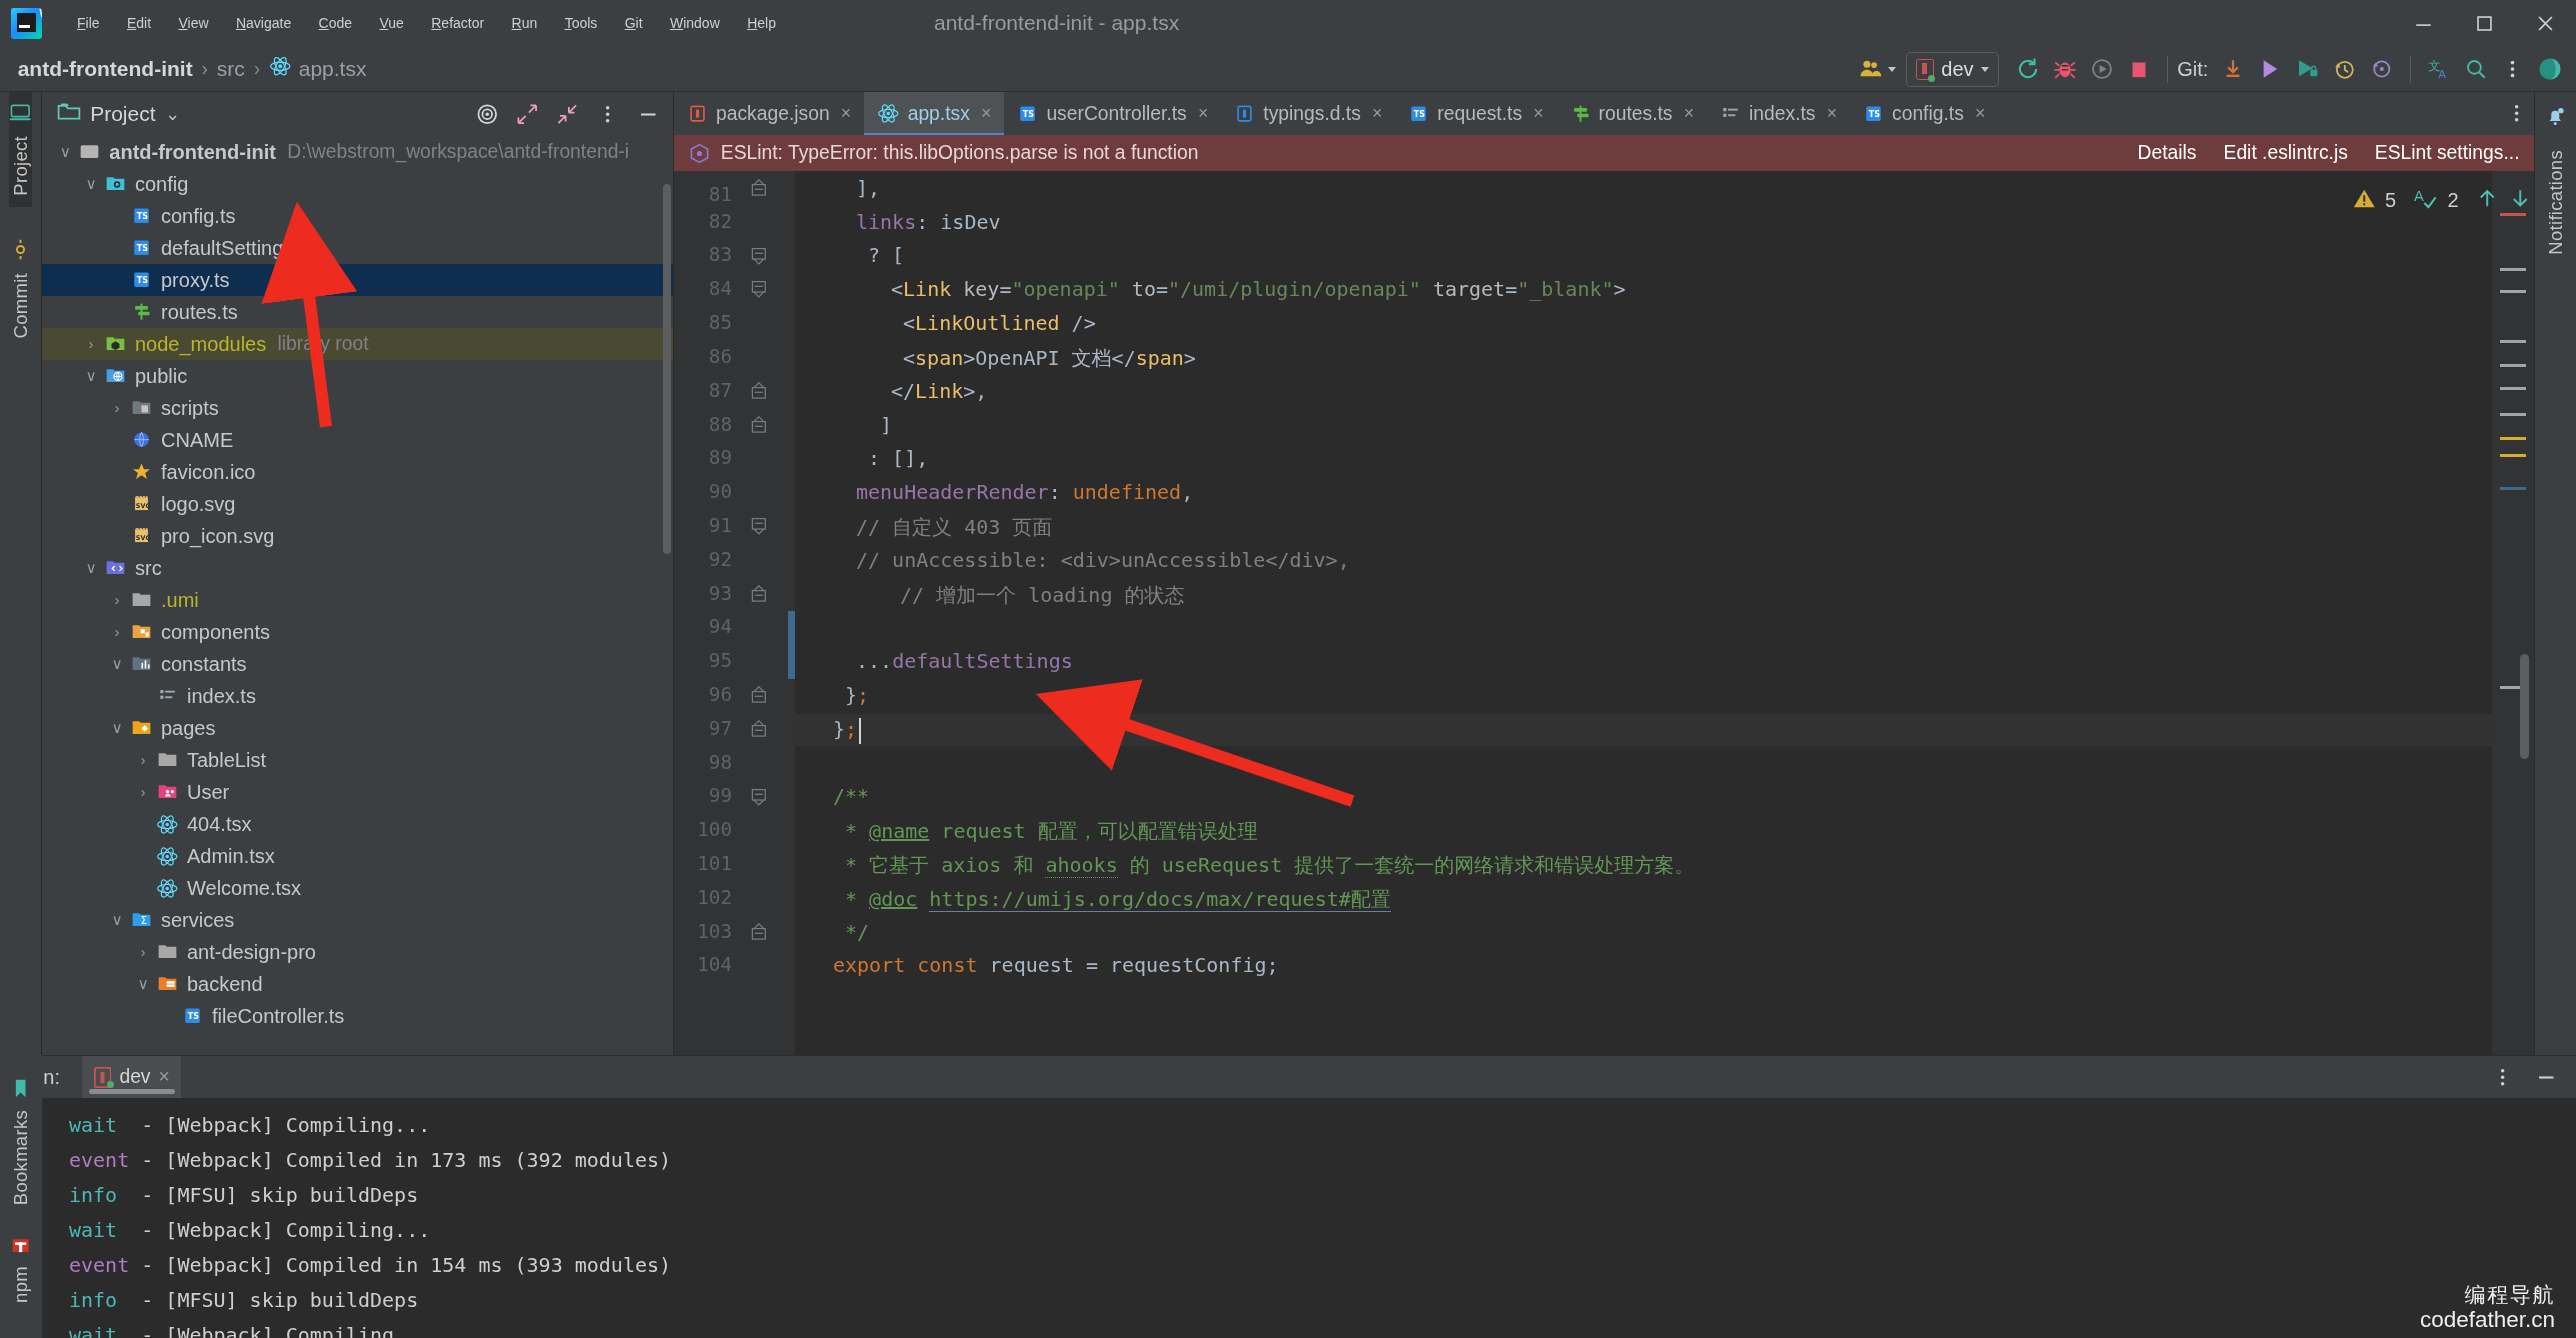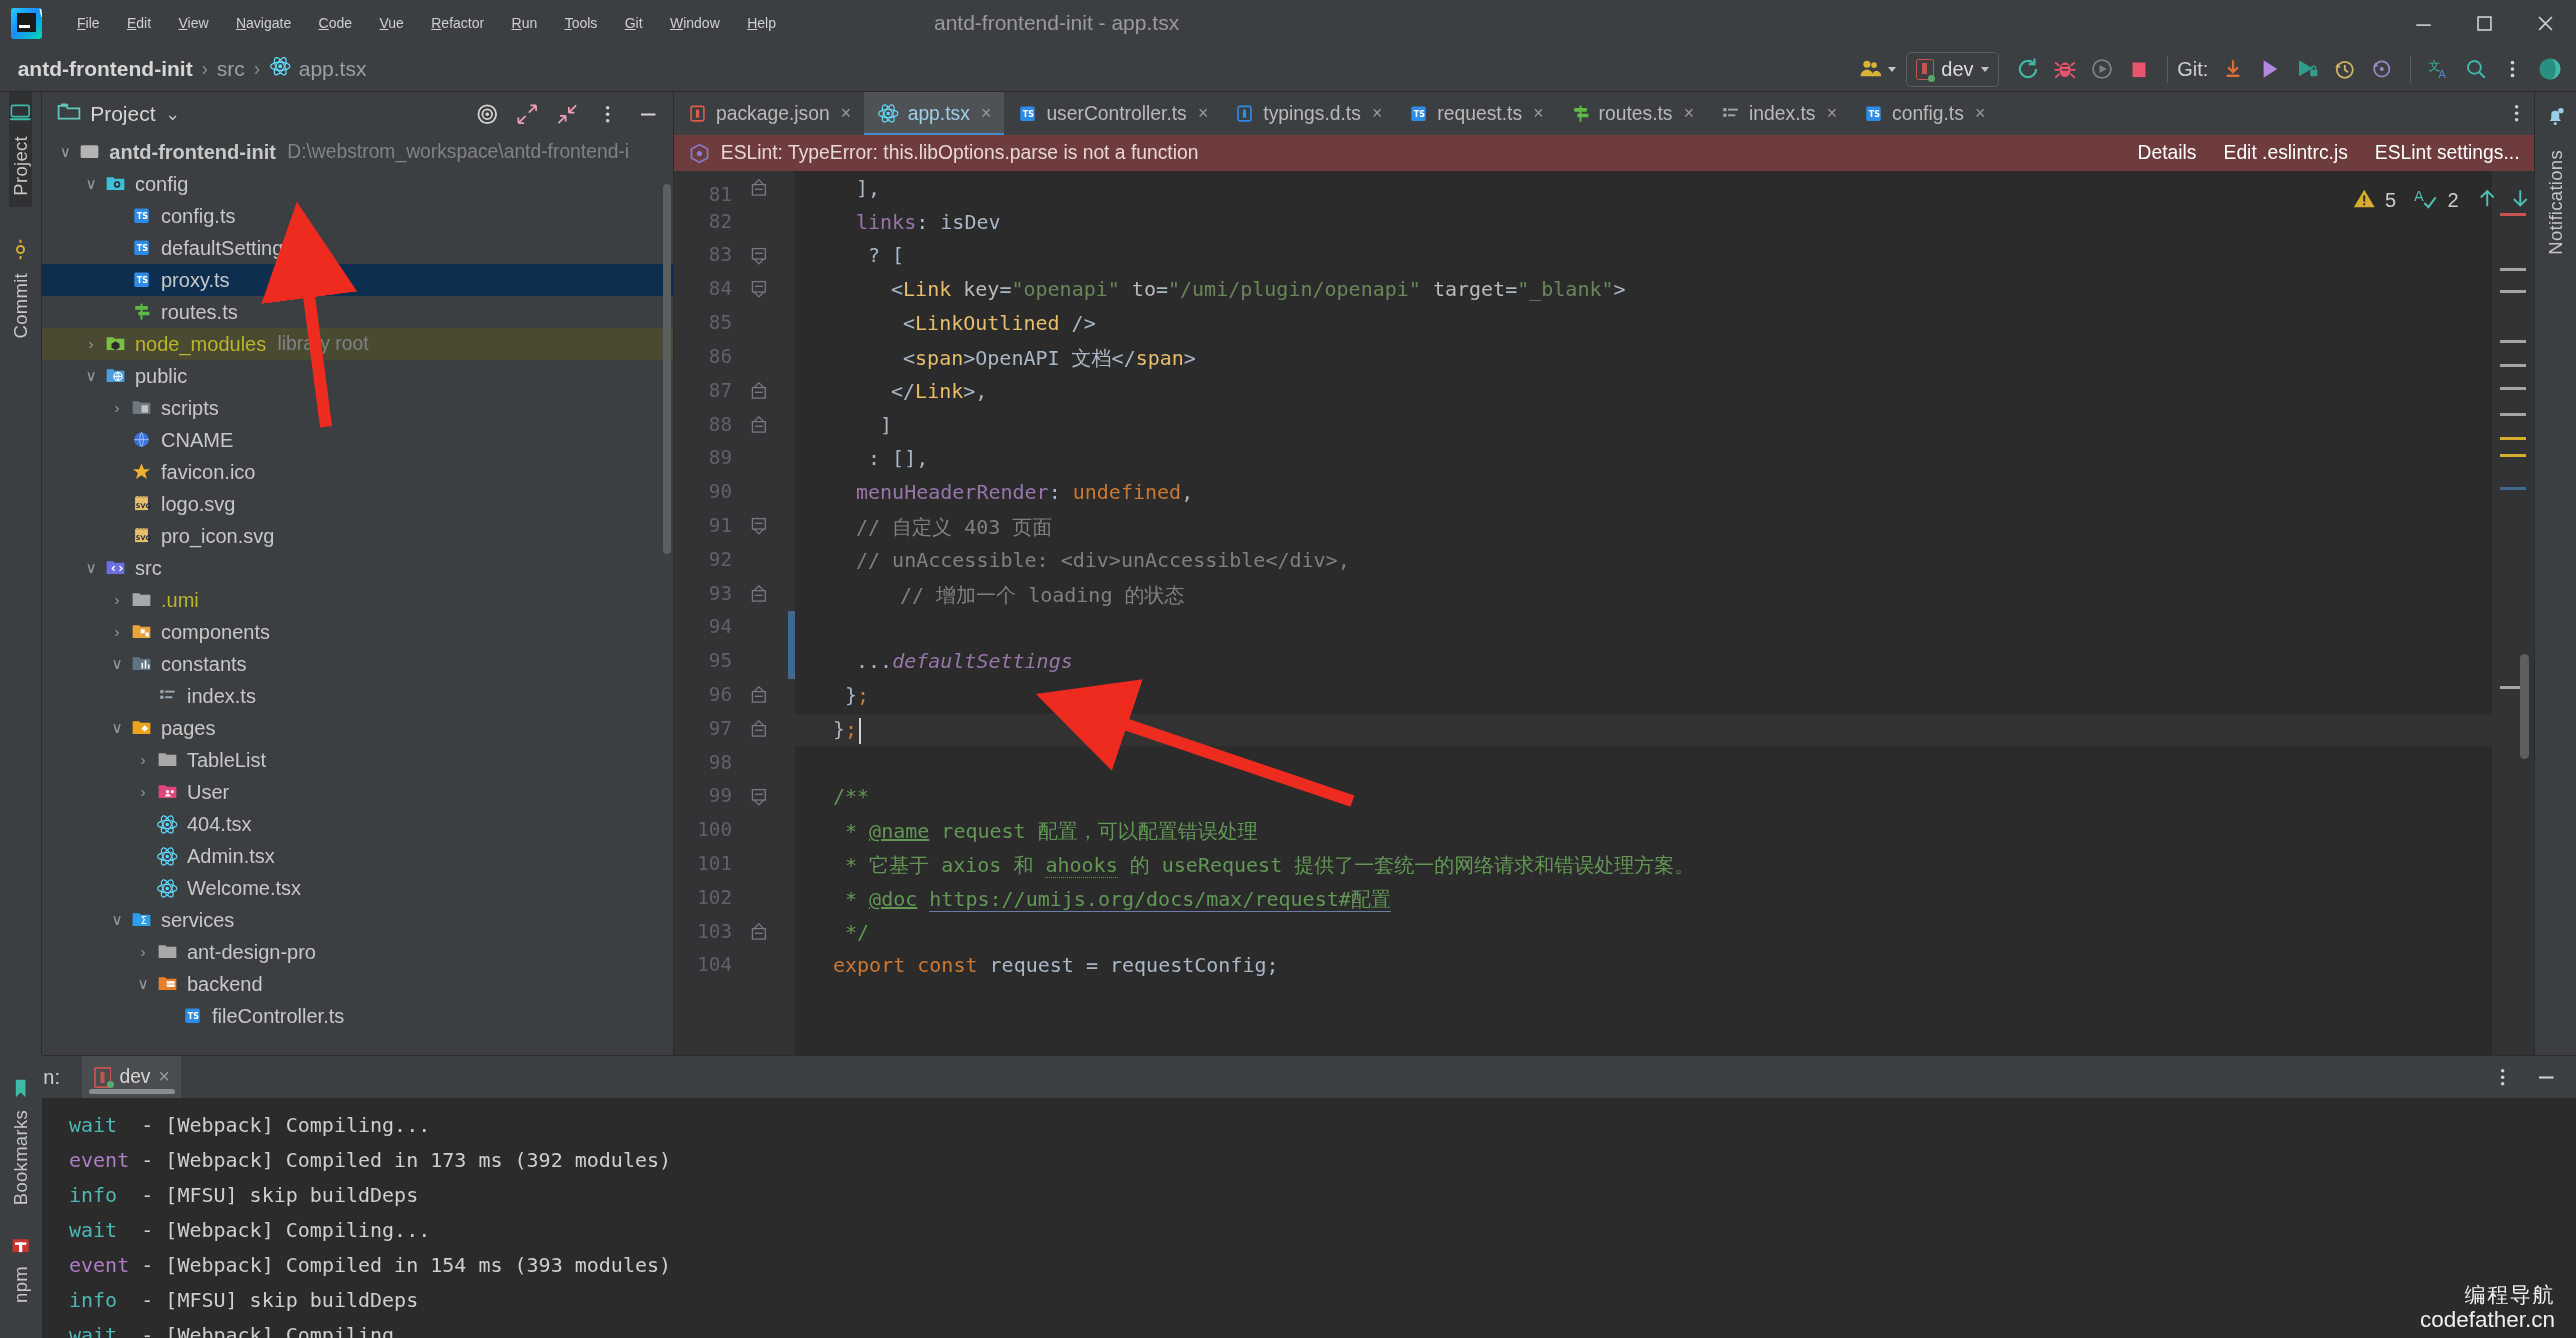--- a/index.html
+++ b/index.html
@@ -118,21 +118,21 @@
   
   #edbody{ flex:1; display:flex; background:#2b2b2b; position:relative; overflow:hidden;}
   #gutter{ width:121px; flex:none; background:#313335; position:relative;}
   .gln{ position:absolute; right:63px; color:#606366; font-size:19.3px; font-family:"DejaVu Sans Mono",monospace;}
   .fold{ position:absolute; left:76px; width:17.7px; height:17.7px; }
   #code{ flex:1; position:relative; overflow:hidden; font-family:"DejaVu Sans Mono",monospace; font-size:20px;}
   .cl{ position:absolute; left:0; white-space:pre; }
   .c-punct{color:#a9b7c6}.c-key{color:#cc7832}.c-str{color:#6a8759}
   .c-prop{color:#9876aa}.c-tag{color:#e8bf6a}.c-attr{color:#bababa}.c-cmt{color:#808080}
   .c-doc{color:#629755}.c-docTag{color:#629755;text-decoration:underline}
-  .c-ident{color:#a9b7c6}.c-italic{font-style:italic}
+  .c-ident{color:#a9b7c6}.c-italic{}
   .c-link{color:#629755; border-bottom:1.6px solid #6a7ea8;}
   .hl-line{position:absolute;left:0;right:0;height:32px;background:#323232;}
   #caret{position:absolute;width:1.6px;height:26px;background:#d4d4d4;}
 
   
   #insp{ width:42px; flex:none; background:#313335; position:relative; }
   .ink{position:absolute;right:8px;width:26px;height:3.2px;}
 
   
   #rightstrip{ width:42px; background:#3c3f41; border-left:0.8px solid #2b2b2b; flex:none; display:flex;flex-direction:column;align-items:center;padding-top:13px;gap:11.3px;}

